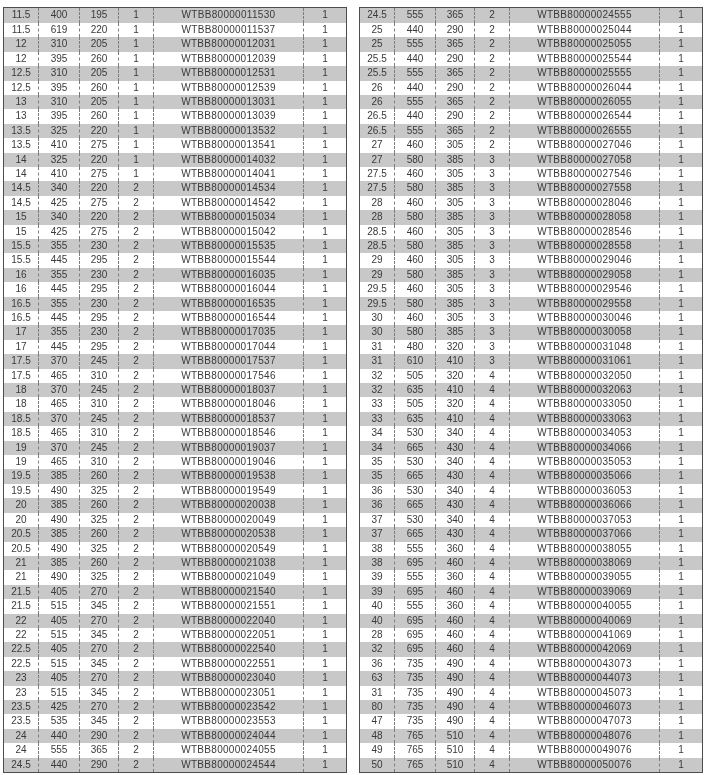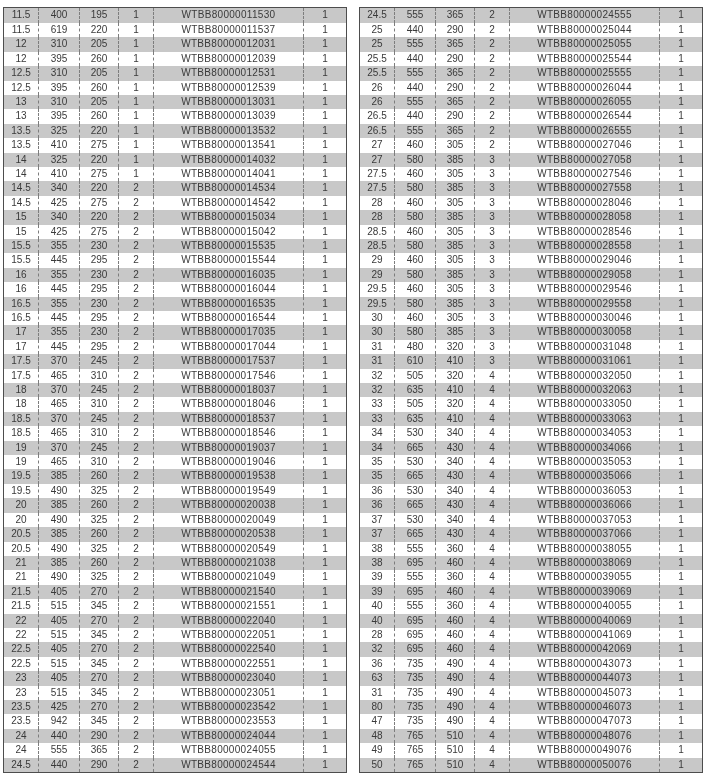--- a/index.html
+++ b/index.html
@@ -445,21 +445,21 @@
       <div class="t-row">
         <div class="t-cell c0">23.5</div>
         <div class="t-cell c1">425</div>
         <div class="t-cell c2">270</div>
         <div class="t-cell c3">2</div>
         <div class="t-cell c4">WTBB80000023542</div>
         <div class="t-cell c5">1</div>
       </div>
       <div class="t-row">
         <div class="t-cell c0">23.5</div>
-        <div class="t-cell c1">942</div>
+        <div class="t-cell c1">535</div>
         <div class="t-cell c2">345</div>
         <div class="t-cell c3">2</div>
         <div class="t-cell c4">WTBB80000023553</div>
         <div class="t-cell c5">1</div>
       </div>
       <div class="t-row">
         <div class="t-cell c0">24</div>
         <div class="t-cell c1">440</div>
         <div class="t-cell c2">290</div>
         <div class="t-cell c3">2</div>

